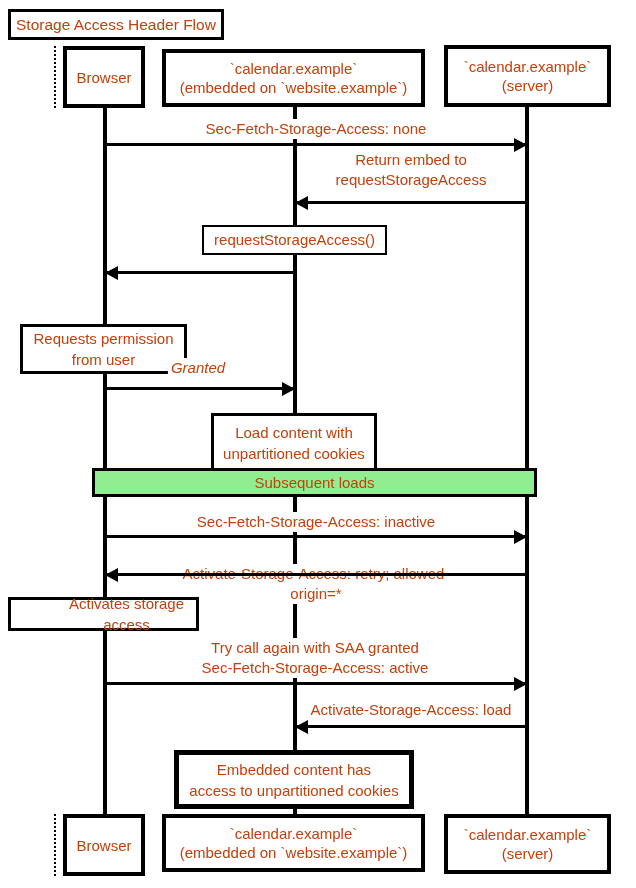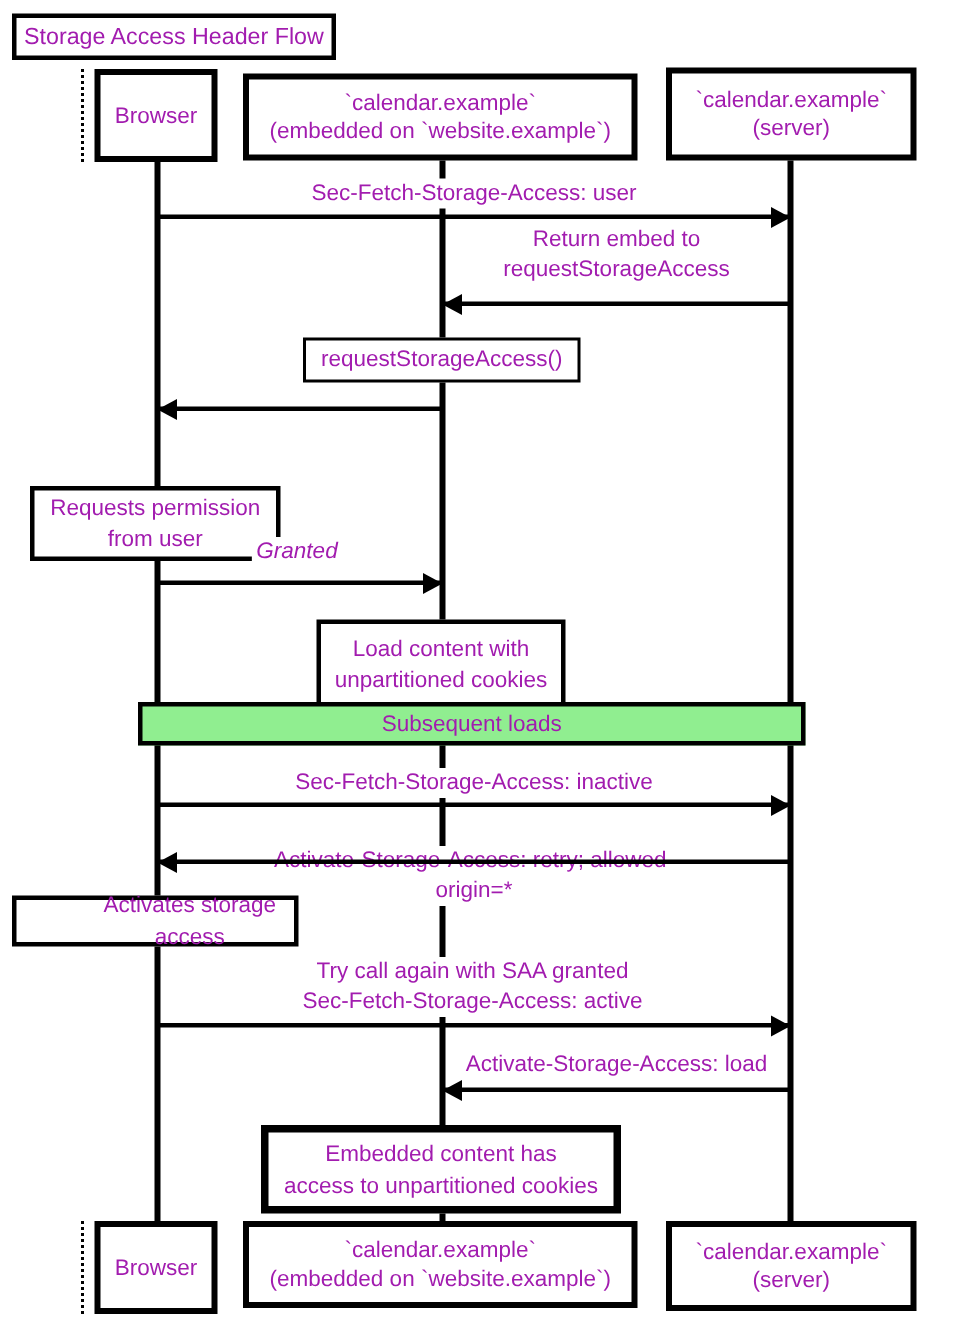--- a/index.html
+++ b/index.html
@@ -1,17 +1,17 @@
 <!DOCTYPE html>
 <html><head>
 <meta charset="utf-8">
 <style>
   html,body{margin:0;padding:0;background:#fff;}
   .diagram{position:relative;width:636px;height:888px;background:#fff;
-           font-family:"Liberation Sans",sans-serif;color:#a21caf;overflow:hidden;}
+           font-family:"Liberation Sans",sans-serif;color:#c2410c;overflow:hidden;}
   .actor-box{position:absolute;box-sizing:border-box;background:#fff;border:4px solid #000;
              display:flex;align-items:center;justify-content:center;text-align:center;
              font-size:15px;line-height:19px;white-space:pre-line;}
   .title-box{position:absolute;box-sizing:border-box;background:#fff;border:3px solid #000;
              display:flex;align-items:center;font-size:15.5px;padding:0 5px;white-space:nowrap;}
   .lifeline{position:absolute;width:4px;background:#000;}
   .note{position:absolute;box-sizing:border-box;background:#fff;border:3px solid #000;
         display:flex;align-items:center;justify-content:center;text-align:center;
         font-size:15px;line-height:21px;white-space:pre-line;}
   .note.thick{border-width:5px;}
@@ -39,21 +39,21 @@
 
   <div class="title-box" style="left:8px;top:9px;width:216px;height:31px;">Storage Access Header Flow</div>
 
   <div class="dotted-line" style="left:54px;top:46px;height:62px;"></div>
   <div class="actor-box" style="left:63px;top:46px;width:82px;height:62px;">Browser</div>
   <div class="actor-box" style="left:162px;top:49px;width:263px;height:58px;">`calendar.example`
 (embedded on `website.example`)</div>
   <div class="actor-box" style="left:444px;top:45px;width:167px;height:62px;">`calendar.example`
 (server)</div>
 
-  <div class="msg-label" style="left:316px;top:119px;">Sec-Fetch-Storage-Access: user</div>
+  <div class="msg-label" style="left:316px;top:119px;">Sec-Fetch-Storage-Access: none</div>
   <div class="arrow right" style="left:105px;top:143px;width:422px;"></div>
 
   <div class="msg-label" style="left:411px;top:150px;">Return embed to
 requestStorageAccess</div>
   <div class="arrow left" style="left:295px;top:201px;width:232px;"></div>
 
   <div class="msg-label boxed" style="left:202px;top:225px;width:185px;height:30px;">requestStorageAccess()</div>
   <div class="arrow left" style="left:105px;top:271px;width:190px;"></div>
 
   <div class="note" style="left:20px;top:292px;width:167px;height:50px;margin-top:32px;">Requests permission

